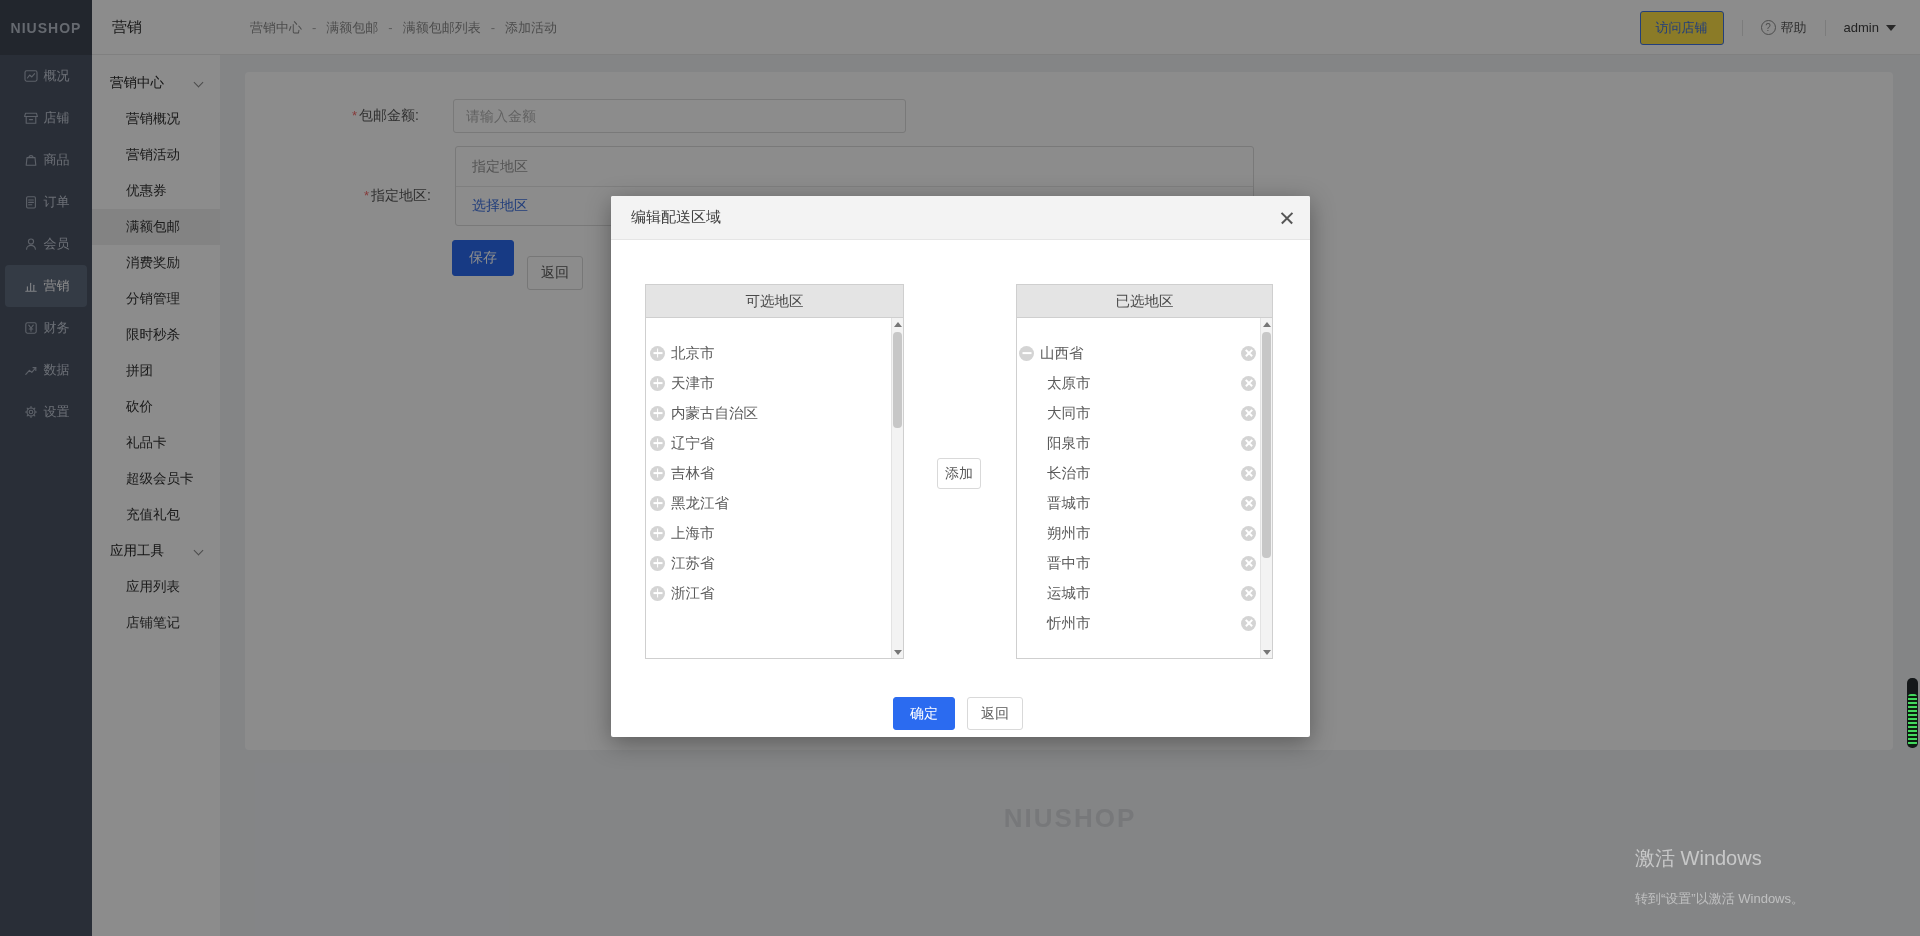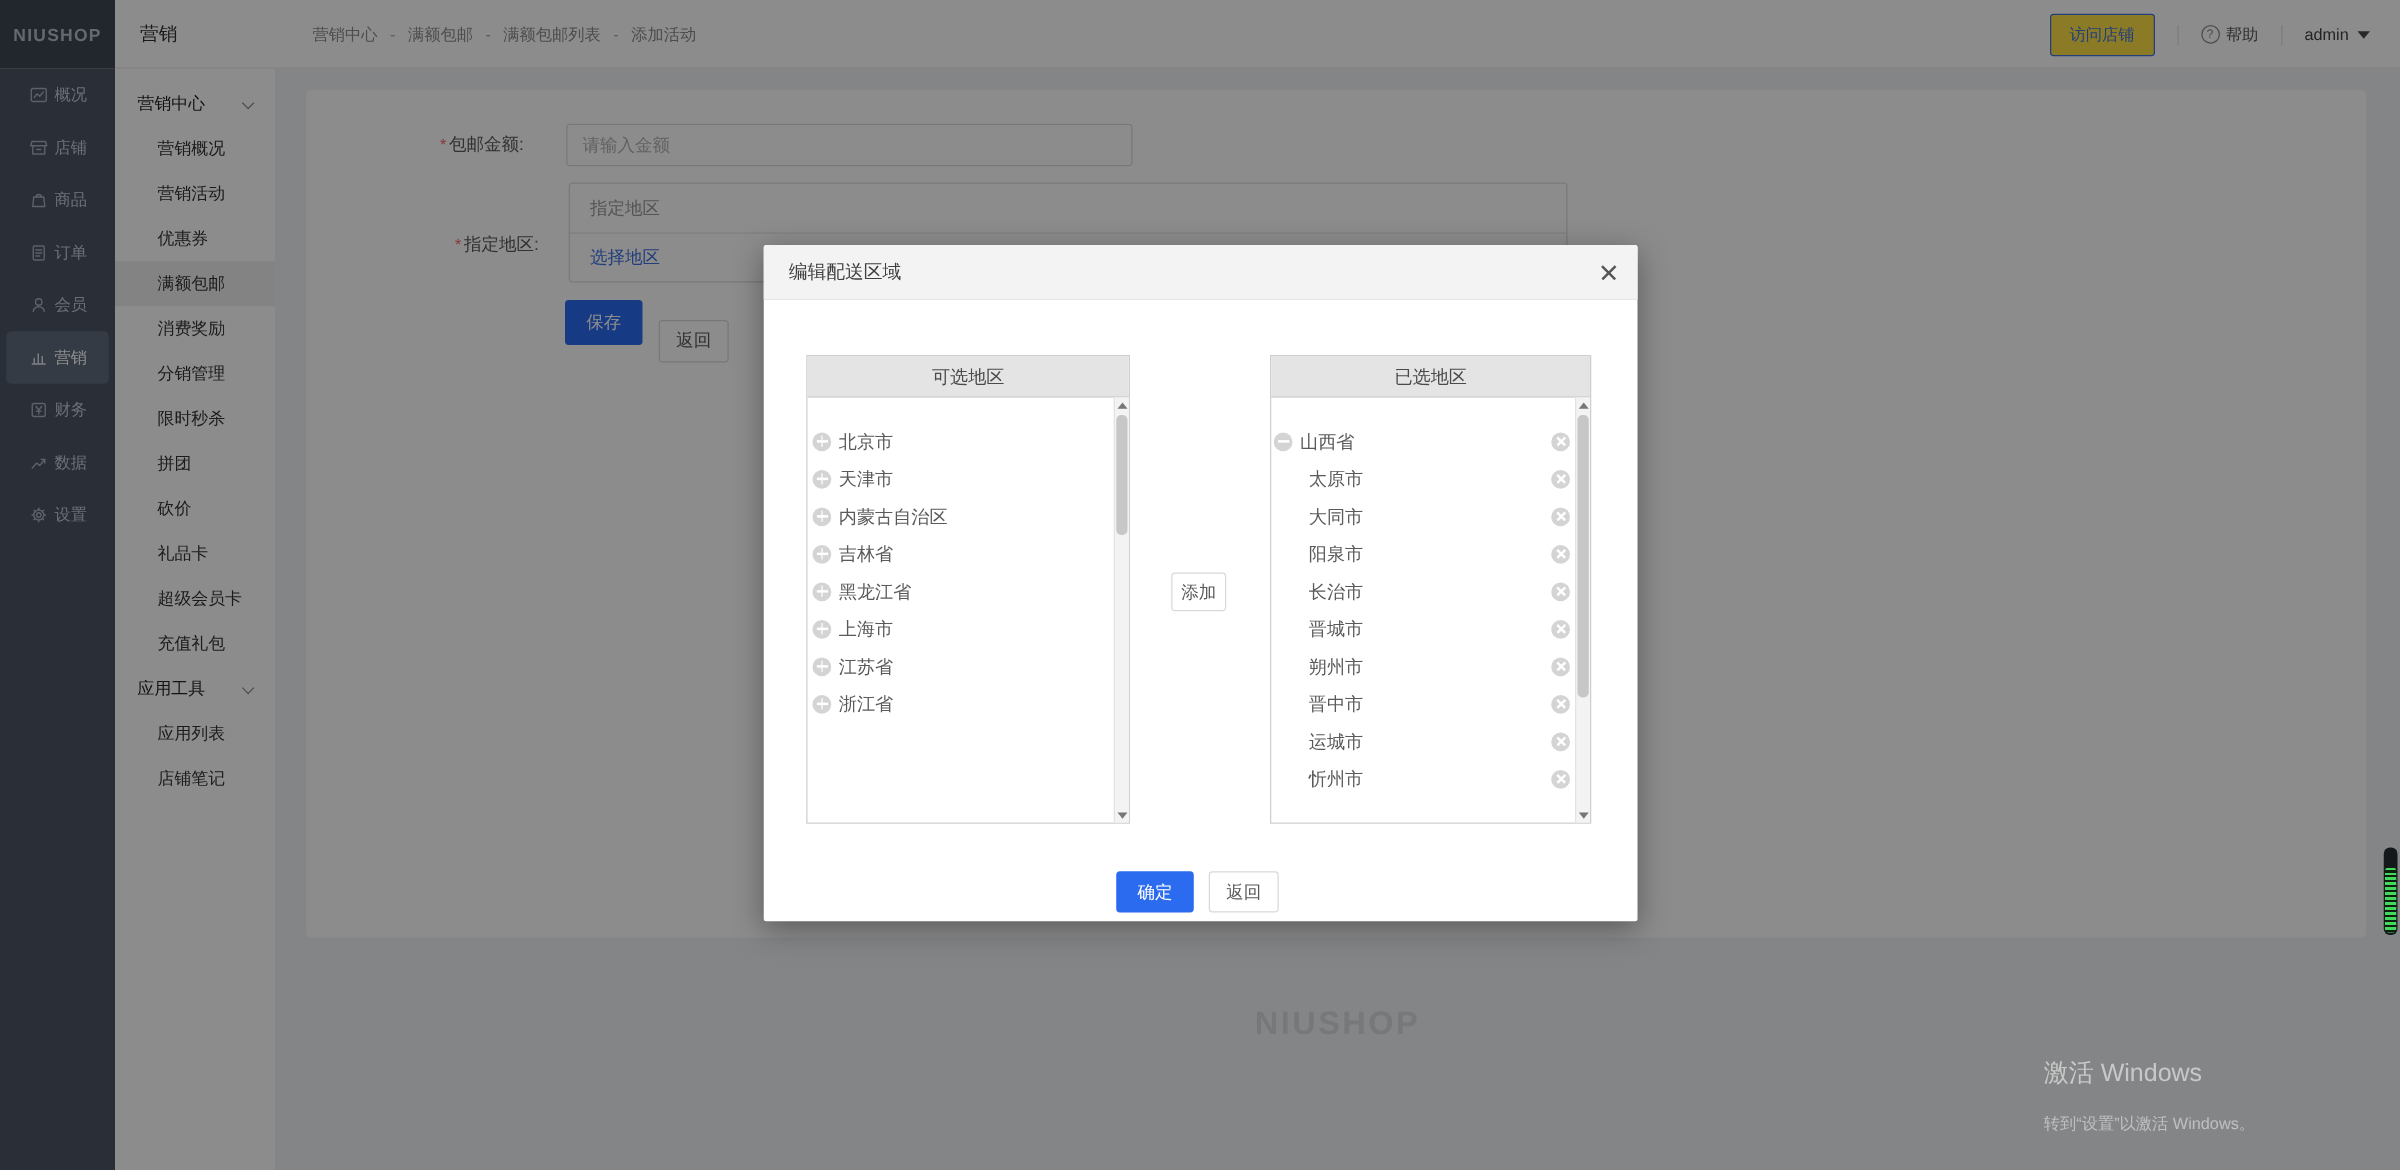--- a/index.html
+++ b/index.html
@@ -382,20 +382,24 @@
         <div class="region-row">
         <span class="circle-icon plus"></span>
         <span class="region-name">天津市</span>
       </div>
         <div class="region-row">
         <span class="circle-icon plus"></span>
         <span class="region-name">内蒙古自治区</span>
       </div>
         <div class="region-row">
         <span class="circle-icon plus"></span>
+        <span class="region-name">辽宁省</span>
+      </div>
+        <div class="region-row">
+        <span class="circle-icon plus"></span>
         <span class="region-name">吉林省</span>
       </div>
         <div class="region-row">
         <span class="circle-icon plus"></span>
         <span class="region-name">黑龙江省</span>
       </div>
         <div class="region-row">
         <span class="circle-icon plus"></span>
         <span class="region-name">上海市</span>
       </div>

